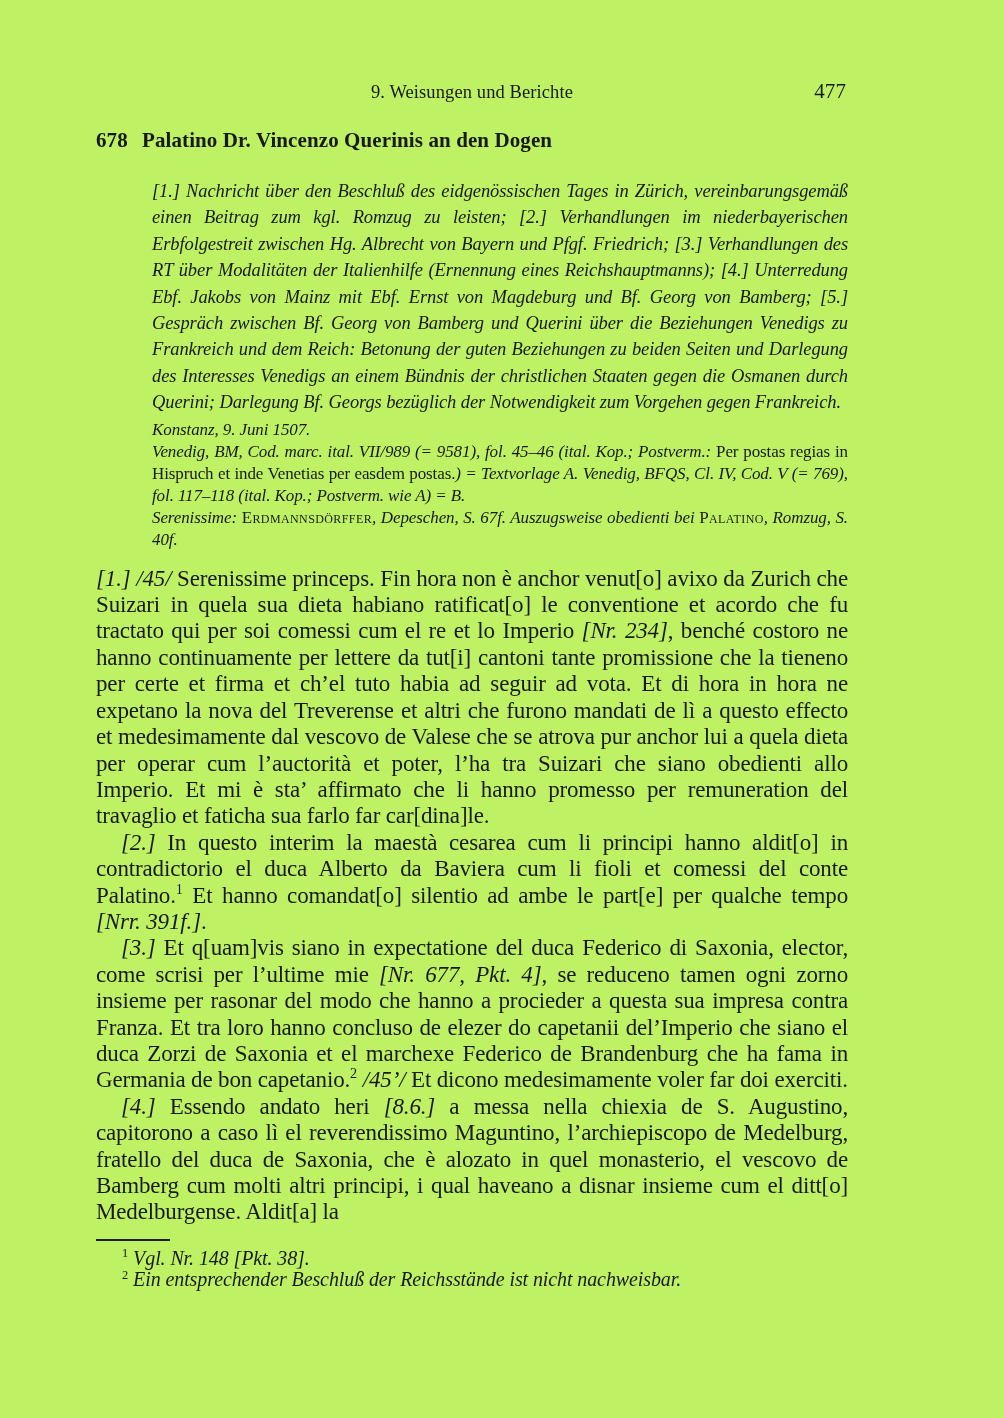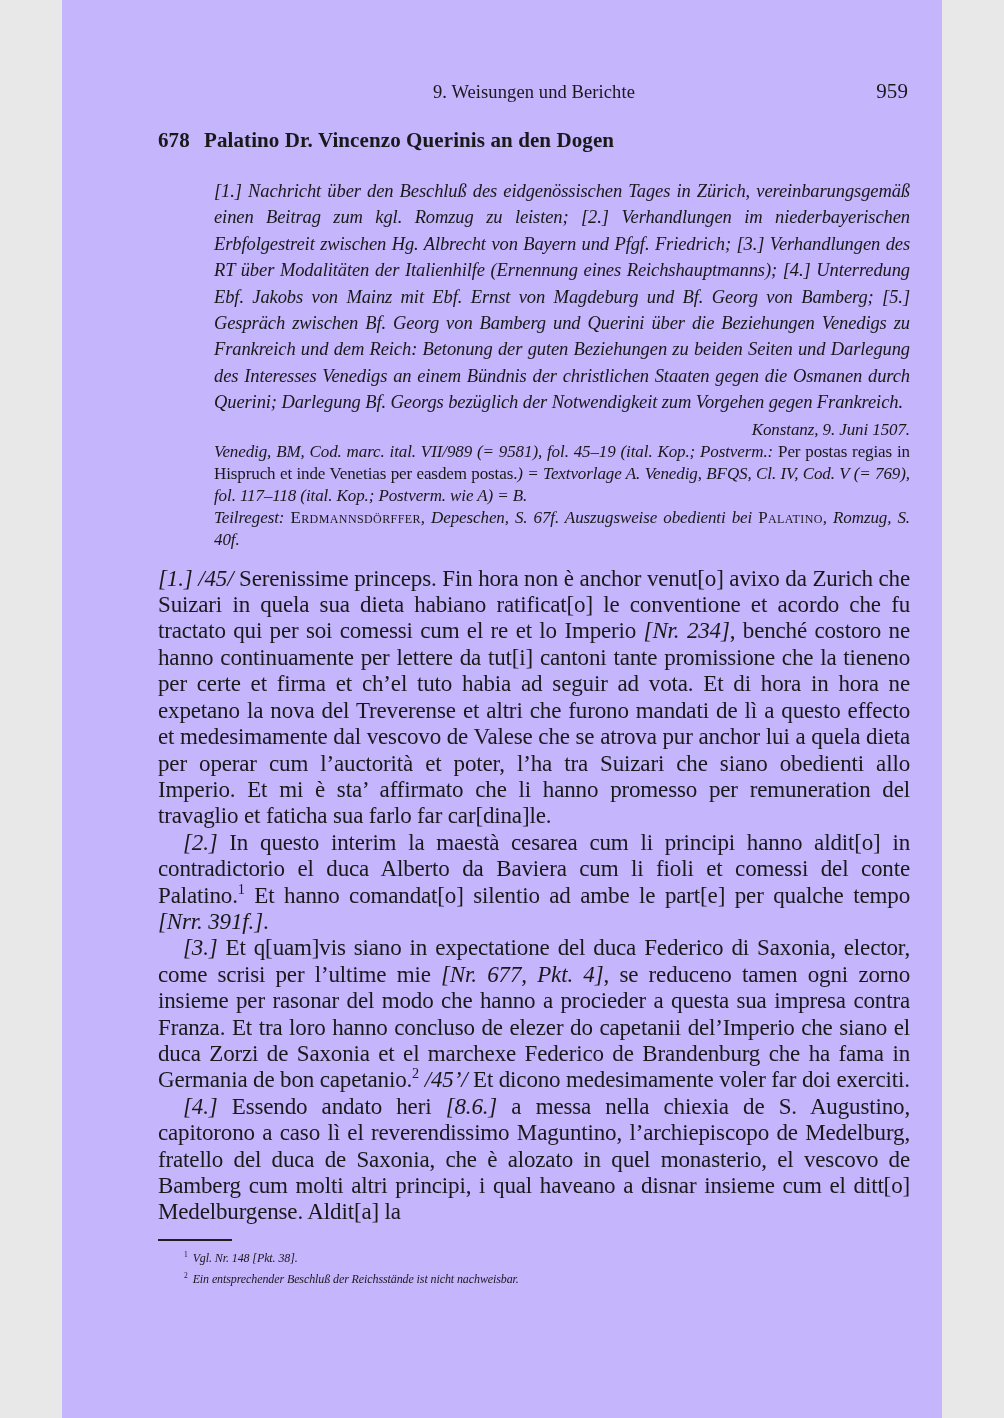--- a/index.html
+++ b/index.html
@@ -1,21 +1,21 @@
 <!DOCTYPE html>
 <html><head>
 <meta charset="utf-8">
 <style>
   html, body { margin: 0; padding: 0; background: #e8e8e8; }
   .page {
     position: relative;
-    width: 880px;
+    width: 1004px;
     height: 1418px;
     margin: 0 auto;
-    background: #c4b5fd;
+    background: #bef264;
     color: #191919;
     font-family: "Liberation Serif", "DejaVu Serif", serif;
     box-sizing: border-box;
     padding-top: 82px;
     overflow: hidden;
   }
   .content {
     margin-left: 96px;
     width: 752px;
   }
@@ -59,21 +59,21 @@
   }
   
   .source {
     margin: 3px 0 0 56px;
     width: 696px;
     font-size: 17px;
     line-height: 22px;
     letter-spacing: -0.1px;
   }
   .source p { margin: 0; text-align: justify; }
-  .source p.no-justify { text-align: right; }
+  .source p.no-justify { text-align: left; }
   
   .body-text {
     margin-top: 15px;
     font-size: 23px;
     line-height: 26.4px;
     letter-spacing: -0.15px;
   }
   .body-para { margin: 0; text-align: justify; }
   .body-para.indent { text-indent: 25px; }
   
@@ -82,55 +82,55 @@
   .run-sc { font-variant: small-caps; letter-spacing: 0.4px; margin-top: 40px; }
   sup.run-sup, .fn-marker {
     font-size: 0.62em;
     vertical-align: super;
     line-height: 0;
     font-style: normal;
   }
   
   .footnotes {
     margin-top: 13px;
-    font-size: 12px;
+    font-size: 20px;
     line-height: 21.5px;
     letter-spacing: -0.1px;
   }
   .fn-rule {
     width: 74px;
     height: 0;
     border-top: 2px solid #1e1e1e;
     margin-bottom: 7px;
   }
   .footnote { margin: 0; text-indent: 26px; }
   .footnote .fn-marker { margin-right: 5px; }
 </style>
 </head>
 <body>
 
 <div class="page">
   <div class="content">
 
     <div class="running-header">
       <span class="rh-title">9.  Weisungen und Berichte</span>
-      <span class="rh-page">959</span>
+      <span class="rh-page">477</span>
     </div>
 
     <div class="doc-heading">
       <span class="doc-num">678</span>
       <span class="doc-title">Palatino Dr. Vincenzo Querinis an den Dogen</span>
     </div>
 
     <p class="regest">[1.] Nachricht über den Beschluß des eidgenössischen Tages in Zürich, vereinbarungsgemäß einen Beitrag zum kgl. Romzug zu leisten; [2.] Verhandlungen im niederbayerischen Erbfolgestreit zwischen Hg. Albrecht von Bayern und Pfgf. Friedrich; [3.] Verhandlungen des RT über Modalitäten der Italienhilfe (Ernennung eines Reichshauptmanns); [4.] Unterredung Ebf. Jakobs von Mainz mit Ebf. Ernst von Magdeburg und Bf. Georg von Bamberg; [5.] Gespräch zwischen Bf. Georg von Bamberg und Querini über die Beziehungen Venedigs zu Frankreich und dem Reich: Betonung der guten Beziehungen zu beiden Seiten und Darlegung des Interesses Venedigs an einem Bündnis der christlichen Staaten gegen die Osmanen durch Querini; Darlegung Bf. Georgs bezüglich der Notwendigkeit zum Vorgehen gegen Frankreich.</p>
 
     <div class="source">
       <p class="no-justify"><span class="run-i">Konstanz, 9. Juni 1507.</span></p>
-      <p><span class="run-i">Venedig, BM, Cod. marc. ital. VII/989 (= 9581), fol. 45–19 (ital. Kop.; Postverm.: </span><span class="run-r">Per postas regias in Hispruch et inde Venetias per easdem postas.</span><span class="run-i">) = Textvorlage A. Venedig, BFQS, Cl. IV, Cod. V (= 769), fol. 117–118 (ital. Kop.; Postverm. wie A) = B.</span></p>
-      <p><span class="run-i">Teilregest: </span><span class="run-sc">Erdmannsdörffer</span><span class="run-i">, Depeschen, S. 67f. Auszugsweise obedienti bei </span><span class="run-sc">Palatino</span><span class="run-i">, Romzug, S. 40f.</span></p>
+      <p><span class="run-i">Venedig, BM, Cod. marc. ital. VII/989 (= 9581), fol. 45–46 (ital. Kop.; Postverm.: </span><span class="run-r">Per postas regias in Hispruch et inde Venetias per easdem postas.</span><span class="run-i">) = Textvorlage A. Venedig, BFQS, Cl. IV, Cod. V (= 769), fol. 117–118 (ital. Kop.; Postverm. wie A) = B.</span></p>
+      <p><span class="run-i">Serenissime: </span><span class="run-sc">Erdmannsdörffer</span><span class="run-i">, Depeschen, S. 67f. Auszugsweise obedienti bei </span><span class="run-sc">Palatino</span><span class="run-i">, Romzug, S. 40f.</span></p>
     </div>
 
     <div class="body-text">
       <p class="body-para"><span class="run-i">[1.] /45/ </span><span class="run-r">Serenissime princeps. Fin hora non è anchor venut[o] avixo da Zurich che Suizari in quela sua dieta habiano ratificat[o] le conventione et acordo che fu tractato qui per soi comessi cum el re et lo Imperio </span><span class="run-i">[Nr. 234]</span><span class="run-r">, benché costoro ne hanno continuamente per lettere da tut[i] cantoni tante promissione che la tieneno per certe et firma et ch’el tuto habia ad seguir ad vota. Et di hora in hora ne expetano la nova del Treverense et altri che furono mandati de lì a questo effecto et medesimamente dal vescovo de Valese che se atrova pur anchor lui a quela dieta per operar cum l’auctorità et poter, l’ha tra Suizari che siano obedienti allo Imperio. Et mi è sta’ affirmato che li hanno promesso per remuneration del travaglio et faticha sua farlo far car[dina]le.</span></p>
       <p class="body-para indent"><span class="run-i">[2.] </span><span class="run-r">In questo interim la maestà cesarea cum li principi hanno aldit[o] in contradictorio el duca Alberto da Baviera cum li fioli et comessi del conte Palatino.</span><sup class="run-sup">1</sup><span class="run-r"> Et hanno comandat[o] silentio ad ambe le part[e] per qualche tempo </span><span class="run-i">[Nrr. 391f.]</span><span class="run-r">.</span></p>
       <p class="body-para indent"><span class="run-i">[3.] </span><span class="run-r">Et q[uam]vis siano in expectatione del duca Federico di Saxonia, elector, come scrisi per l’ultime mie </span><span class="run-i">[Nr. 677, Pkt. 4]</span><span class="run-r">, se reduceno tamen ogni zorno insieme per rasonar del modo che hanno a procieder a questa sua impresa contra Franza. Et tra loro hanno concluso de elezer do capetanii del’Imperio che siano el duca Zorzi de Saxonia et el marchexe Federico de Brandenburg che ha fama in Germania de bon capetanio.</span><sup class="run-sup">2</sup><span class="run-r"> </span><span class="run-i">/45’/ </span><span class="run-r">Et dicono medesimamente voler far doi exerciti.</span></p>
       <p class="body-para indent"><span class="run-i">[4.] </span><span class="run-r">Essendo andato heri </span><span class="run-i">[8.6.] </span><span class="run-r">a messa nella chiexia de S. Augustino, capitorono a caso lì el reverendissimo Maguntino, l’archiepiscopo de Medelburg, fratello del duca de Saxonia, che è alozato in quel monasterio, el vescovo de Bamberg cum molti altri principi, i qual haveano a disnar insieme cum el ditt[o] Medelburgense. Aldit[a] la</span></p>
     </div>
 
     <div class="footnotes">

